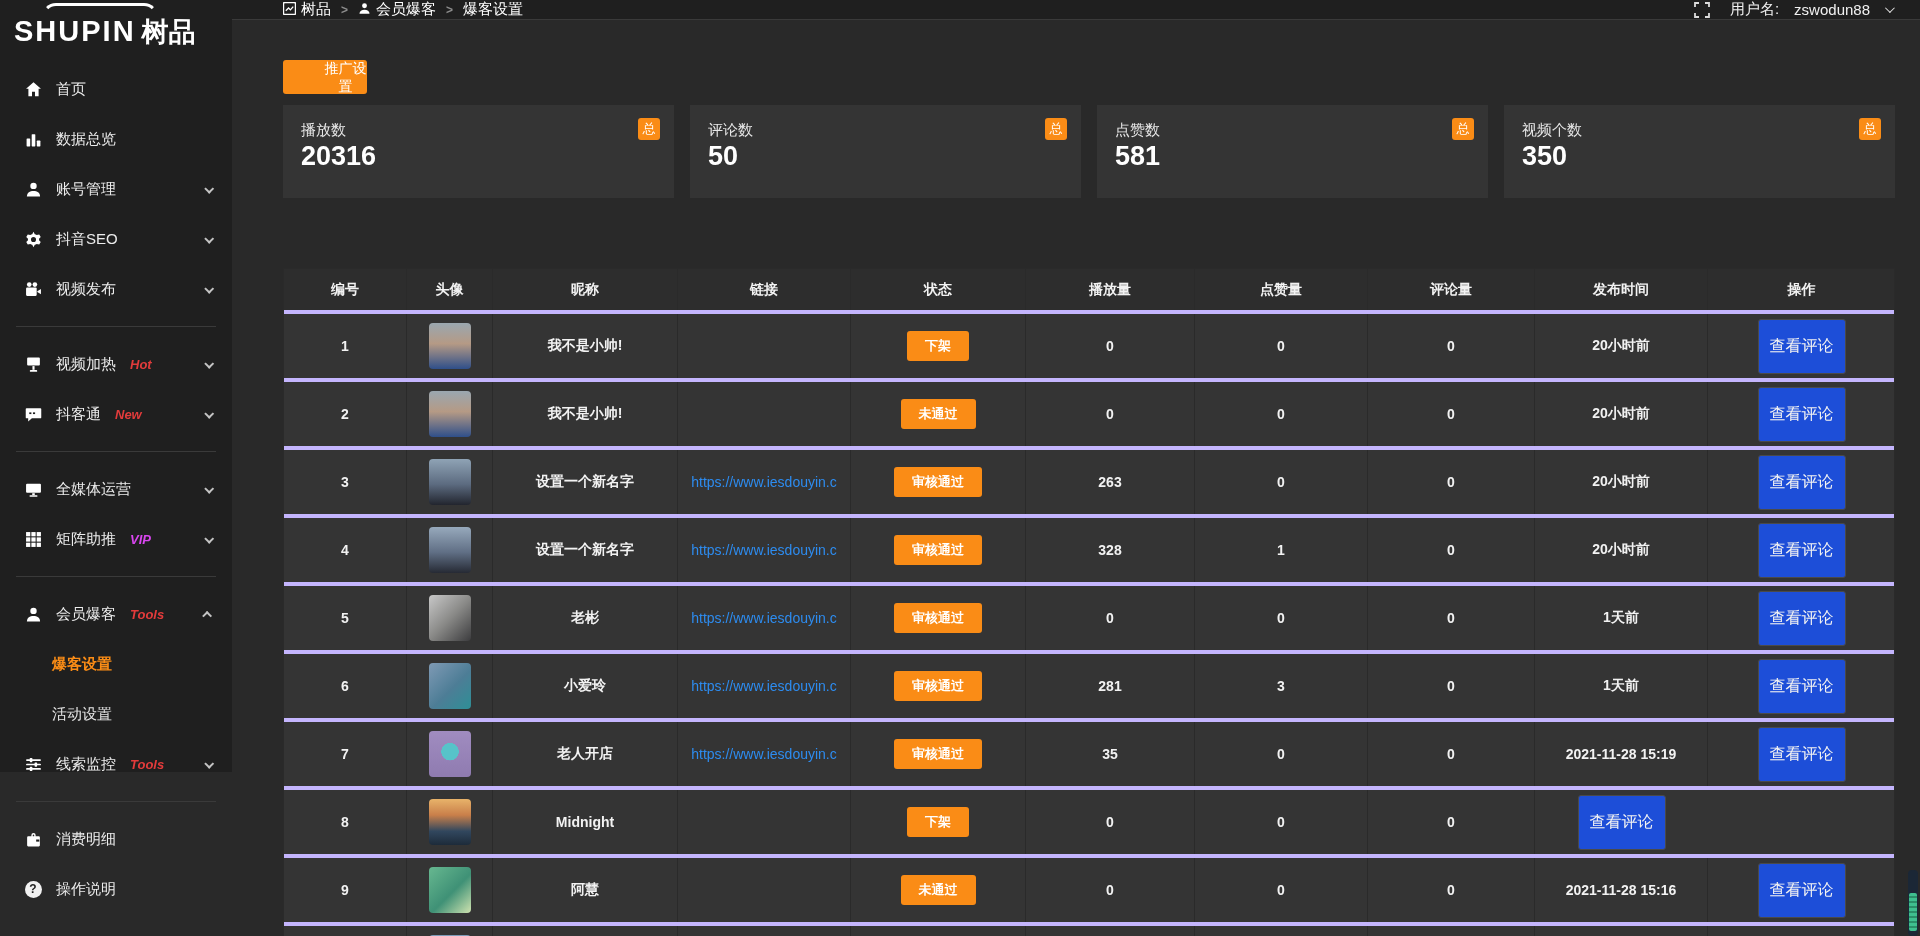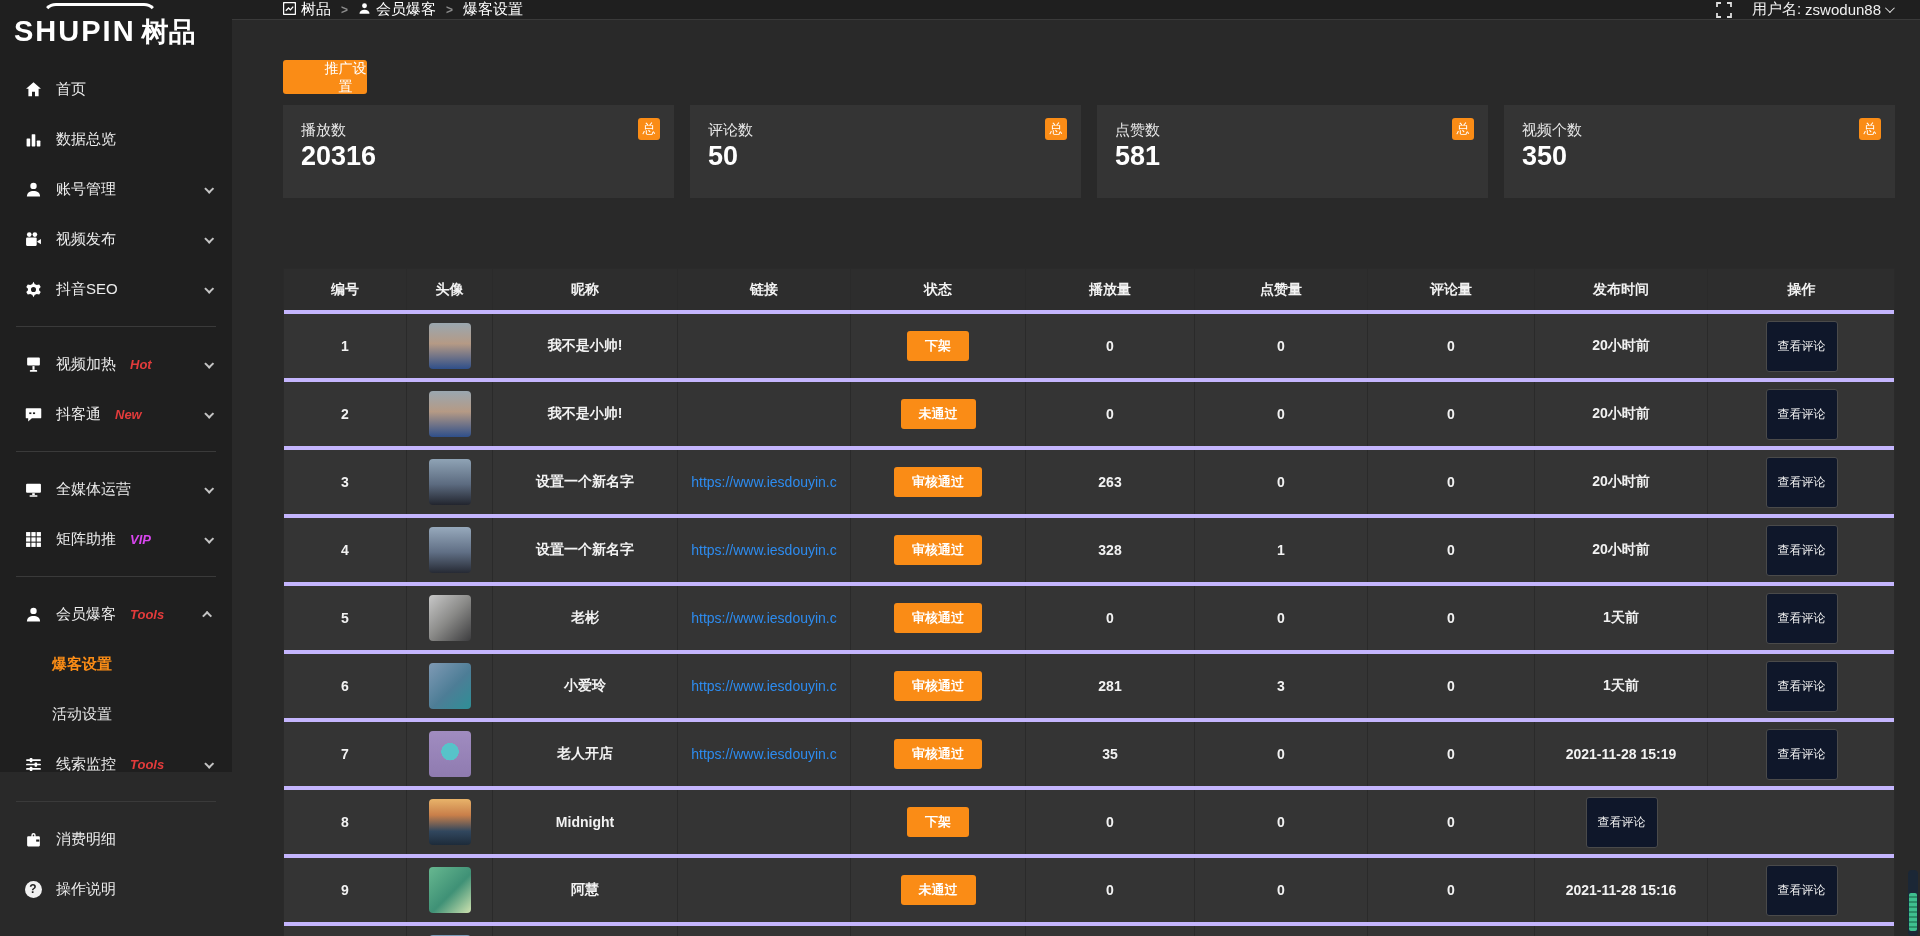--- a/index.html
+++ b/index.html
@@ -34,21 +34,21 @@
 
   
   .content-col { flex:1; display:flex; flex-direction:column; }
   .topbar { height:58px; background:#1f1f1f; border-bottom:1px solid #3a3a3a;
     display:flex; align-items:center; padding:0 28px 0 51px; }
   .crumb { display:flex; align-items:center; gap:10px; font-size:15px; color:#fff; }
   .crumb-item { display:flex; align-items:center; gap:5px; cursor:pointer; }
   .crumb-sep { color:#8c8c8c; font-size:12px; font-weight:bold; }
   .topbar-right { margin-left:auto; display:flex; align-items:center; gap:20px; font-size:15px; color:#f0f0f0; }
   .fs-icon { cursor:pointer; display:flex; }
-  .user-entry { display:flex; align-items:center; gap:4px; cursor:pointer; }
+  .user-entry { display:flex; align-items:center; gap:15px; cursor:pointer; }
   .caret { width:7px; height:7px; border-right:1.5px solid #ddd; border-bottom:1.5px solid #ddd;
     transform:rotate(45deg) translateY(-2px); }
 
   
   .main { padding:40px 0 0 51px; background:#292929; flex:1; }
   .btn-promo { width:84px; height:34px; background:#fa8c16; border:none; border-radius:3px;
     color:#fff; font-size:14px; cursor:pointer; font-family:inherit;padding-left:41px; }
   .stats { margin-top:10px; width:1612px; display:grid; grid-template-columns:repeat(4,1fr); gap:16px; }
   .stat-card { position:relative; height:93px; background:#343434; padding:16px 18px 0 18px; }
   .stat-label { font-size:15px; color:#e8e8e8; }
@@ -73,22 +73,22 @@
   .av4 { background:linear-gradient(180deg,#97a9bc 0%,#606f85 55%,#262a34 100%); }
   .av5 { background:linear-gradient(135deg,#c8c8c8 0%,#8a8a88 50%,#3c3c3e 100%); }
   .av6 { background:linear-gradient(135deg,#7f9ab5 0%,#4d7d96 55%,#2e8f96 100%); }
   .av7 { background:radial-gradient(circle at 50% 45%,#57c3c9 0 26%,transparent 27%),
          linear-gradient(180deg,#a08cc0 0%,#8f7bb0 100%); }
   .av8 { background:linear-gradient(180deg,#e8b36a 0%,#c97f4a 35%,#31475e 70%,#1d2b3a 100%); }
   .av9 { background:linear-gradient(135deg,#67b890 0%,#3f9176 55%,#cfe3b0 100%); }
   .av10 { background:linear-gradient(180deg,#7d9cb8 0%,#5c7f9e 100%); }
   .status { background:#fa8c16; color:#fff; font-size:13px; font-weight:bold;
     padding:6px 18px; border-radius:3px; white-space:nowrap; }
-  .btn-view { background:#0f172a; border:1px solid #4a4a4a; border-radius:3px; color:#f2f2f2;
-    font-size:12px; padding:16px 11px; cursor:pointer; font-family:inherit; }
+  .btn-view { background:#1d4ed8; border:1px solid #4a4a4a; border-radius:3px; color:#f2f2f2;
+    font-size:16px; padding:16px 11px; cursor:pointer; font-family:inherit; }
 
   
   .scrollbar { position:absolute; right:2px; bottom:0; width:10px; height:66px;
     background:#1b2736; border-radius:4px; }
   .scroll-thumb { position:absolute; left:1px; bottom:5px; width:8px; height:38px; border-radius:2px;
     background:repeating-linear-gradient(180deg,#3fbf8f 0 3px,#2a8f69 3px 5px); }
 </style>
 </head>
 <body>
 
@@ -128,37 +128,37 @@
               <path d="M1.8 14.5c0-3.4 2.8-5.1 6.2-5.1s6.2 1.7 6.2 5.1z"></path>
             </svg>
         </span>
         <span>账号管理</span>
         <span class="chev"></span>
       </div>
 
       <div class="menu-item">
         <span class="mi-icon">
           <svg width="17" height="17" viewBox="0 0 16 16" fill="#fff">
+              <path d="M8 0.8 9.2 3a5.2 5.2 0 0 1 1.8 0.8 L13.4 3.2 14.8 5.6 13.2 7.3a5.6 5.6 0 0 1 0 1.4 L14.8 10.4 13.4 12.8 11 12.2a5.2 5.2 0 0 1-1.8 0.8 L8 15.2 6.8 13a5.2 5.2 0 0 1-1.8-0.8 L2.6 12.8 1.2 10.4 2.8 8.7a5.6 5.6 0 0 1 0-1.4 L1.2 5.6 2.6 3.2 5 3.8A5.2 5.2 0 0 1 6.8 3 Z M8 5.6a2.4 2.4 0 1 0 0 4.8 2.4 2.4 0 0 0 0-4.8Z" fill-rule="evenodd"></path>
+            </svg>
+        </span>
+        <span>抖音SEO</span>
+        <span class="chev"></span>
+      </div>
+
+      <div class="menu-item">
+        <span class="mi-icon">
+          <svg width="17" height="17" viewBox="0 0 16 16" fill="#fff">
               <circle cx="4" cy="3.4" r="2.2"></circle>
               <circle cx="9.3" cy="3.4" r="2.2"></circle>
               <rect x="1" y="6" width="10" height="8" rx="1"></rect>
               <path d="M11.6 9.6 15 7.6v4.8l-3.4-2z"></path>
             </svg>
         </span>
         <span>视频发布</span>
-        <span class="chev"></span>
-      </div>
-
-      <div class="menu-item">
-        <span class="mi-icon">
-          <svg width="17" height="17" viewBox="0 0 16 16" fill="#fff">
-              <path d="M8 0.8 9.2 3a5.2 5.2 0 0 1 1.8 0.8 L13.4 3.2 14.8 5.6 13.2 7.3a5.6 5.6 0 0 1 0 1.4 L14.8 10.4 13.4 12.8 11 12.2a5.2 5.2 0 0 1-1.8 0.8 L8 15.2 6.8 13a5.2 5.2 0 0 1-1.8-0.8 L2.6 12.8 1.2 10.4 2.8 8.7a5.6 5.6 0 0 1 0-1.4 L1.2 5.6 2.6 3.2 5 3.8A5.2 5.2 0 0 1 6.8 3 Z M8 5.6a2.4 2.4 0 1 0 0 4.8 2.4 2.4 0 0 0 0-4.8Z" fill-rule="evenodd"></path>
-            </svg>
-        </span>
-        <span>抖音SEO</span>
         <span class="chev"></span>
       </div>
 
       <div class="menu-divider"></div>
 
       <div class="menu-item">
         <span class="mi-icon">
           <svg width="17" height="17" viewBox="0 0 16 16" fill="#fff">
               <rect x="2" y="1.5" width="12" height="7.5" rx="1"></rect>
               <rect x="7" y="9.5" width="2" height="3.5"></rect>

